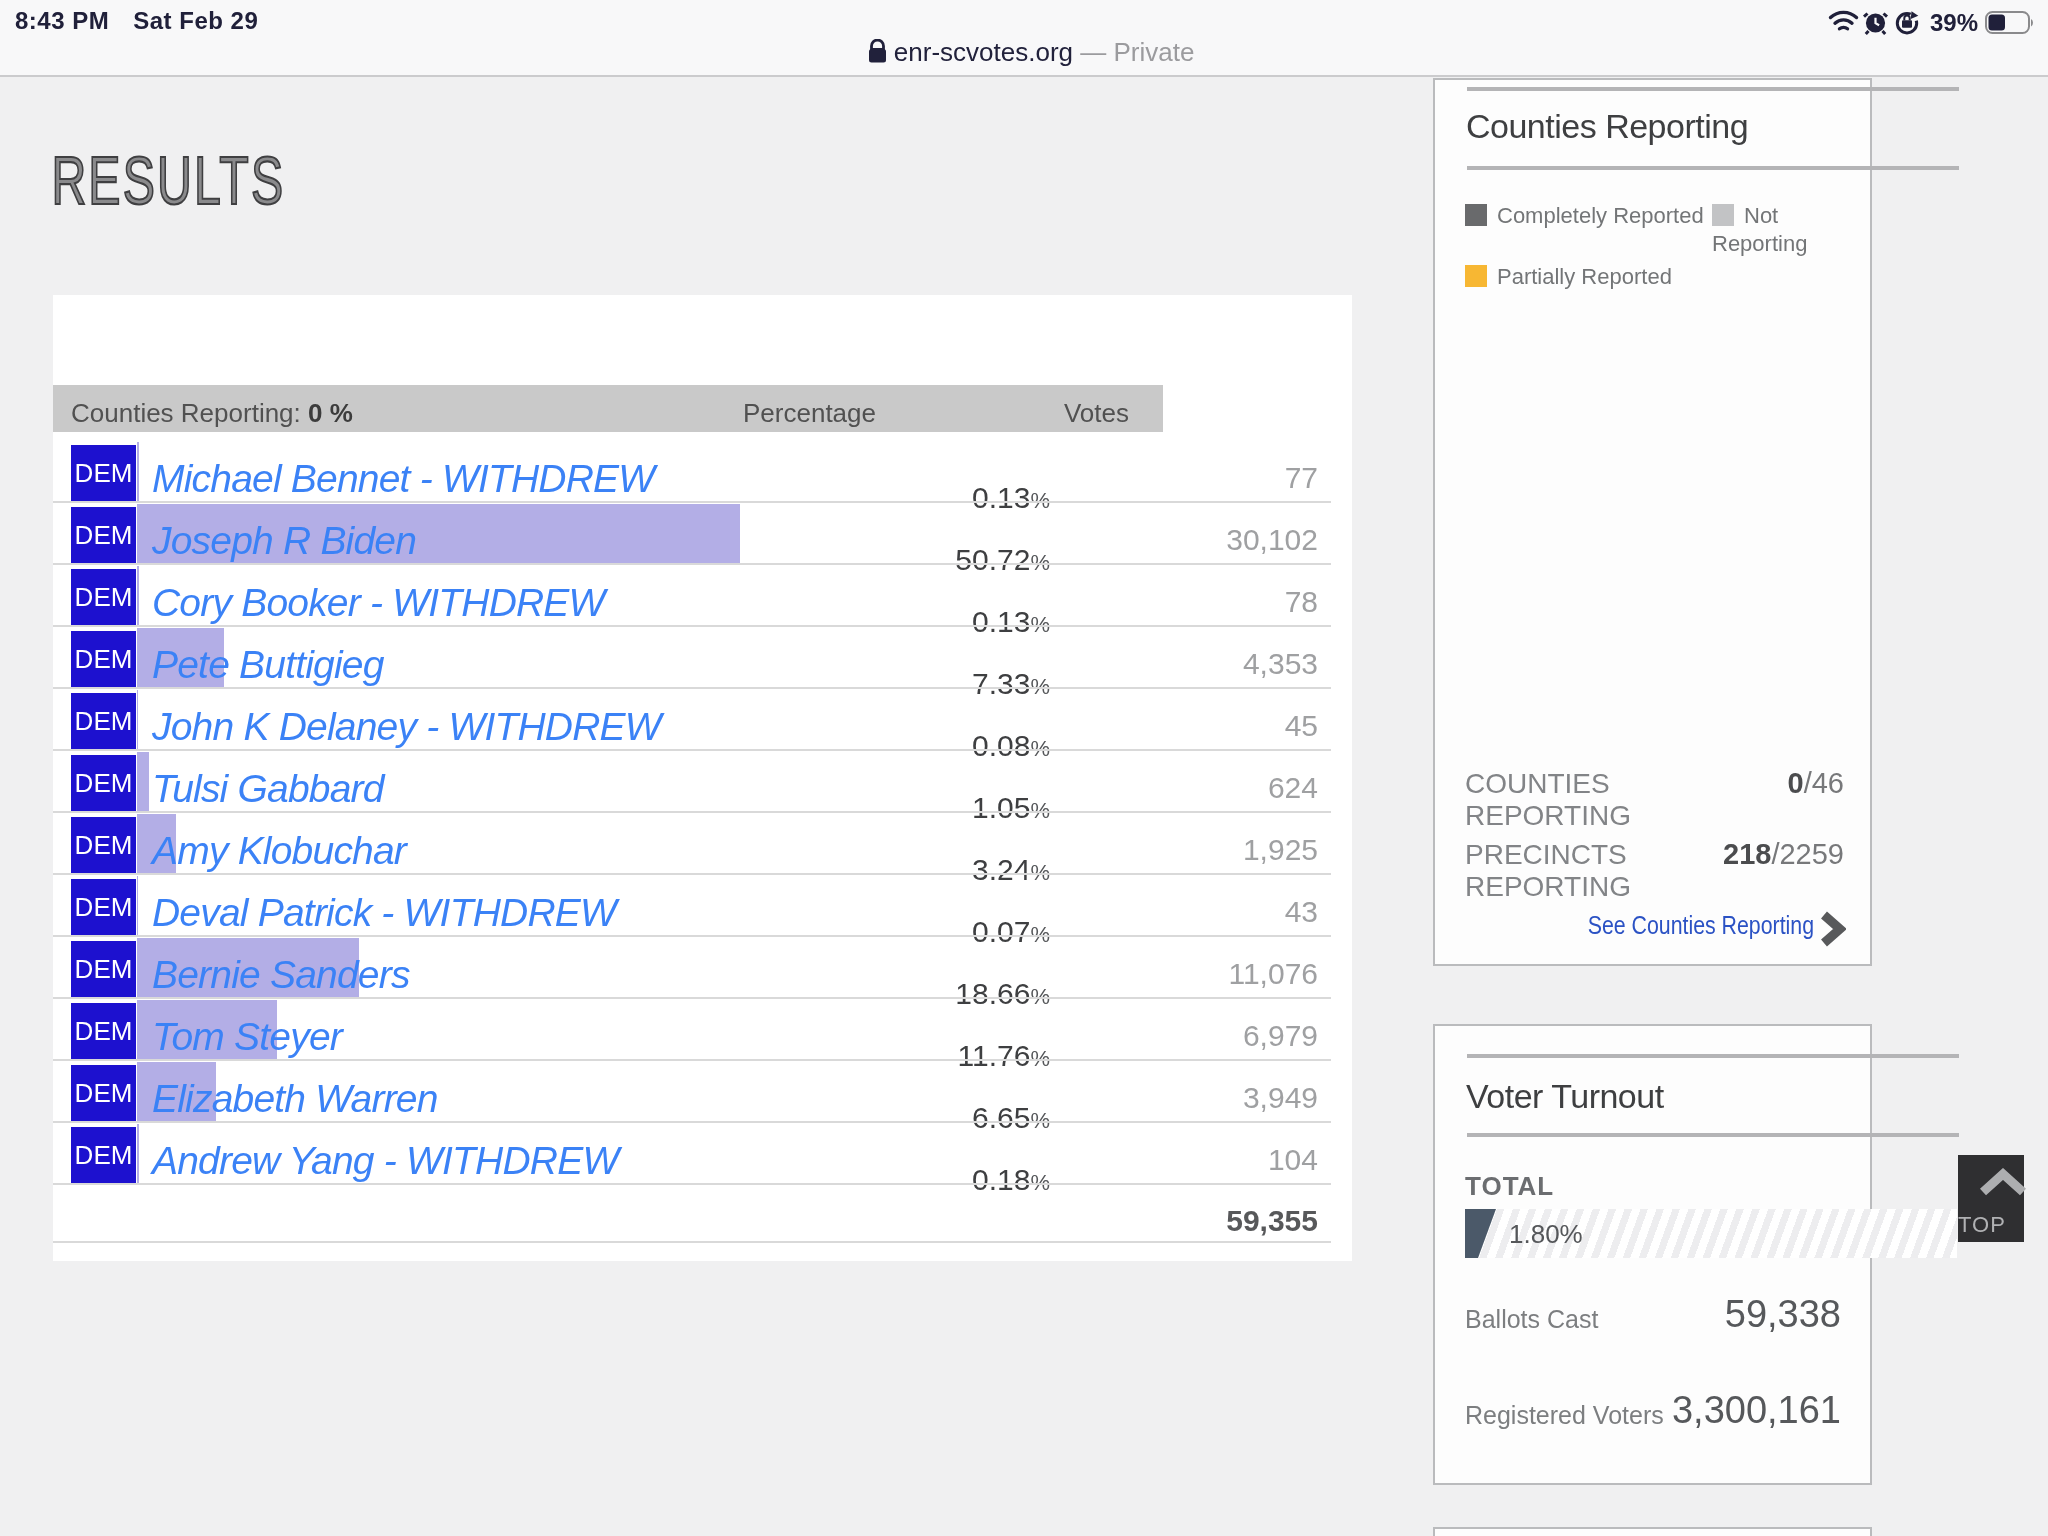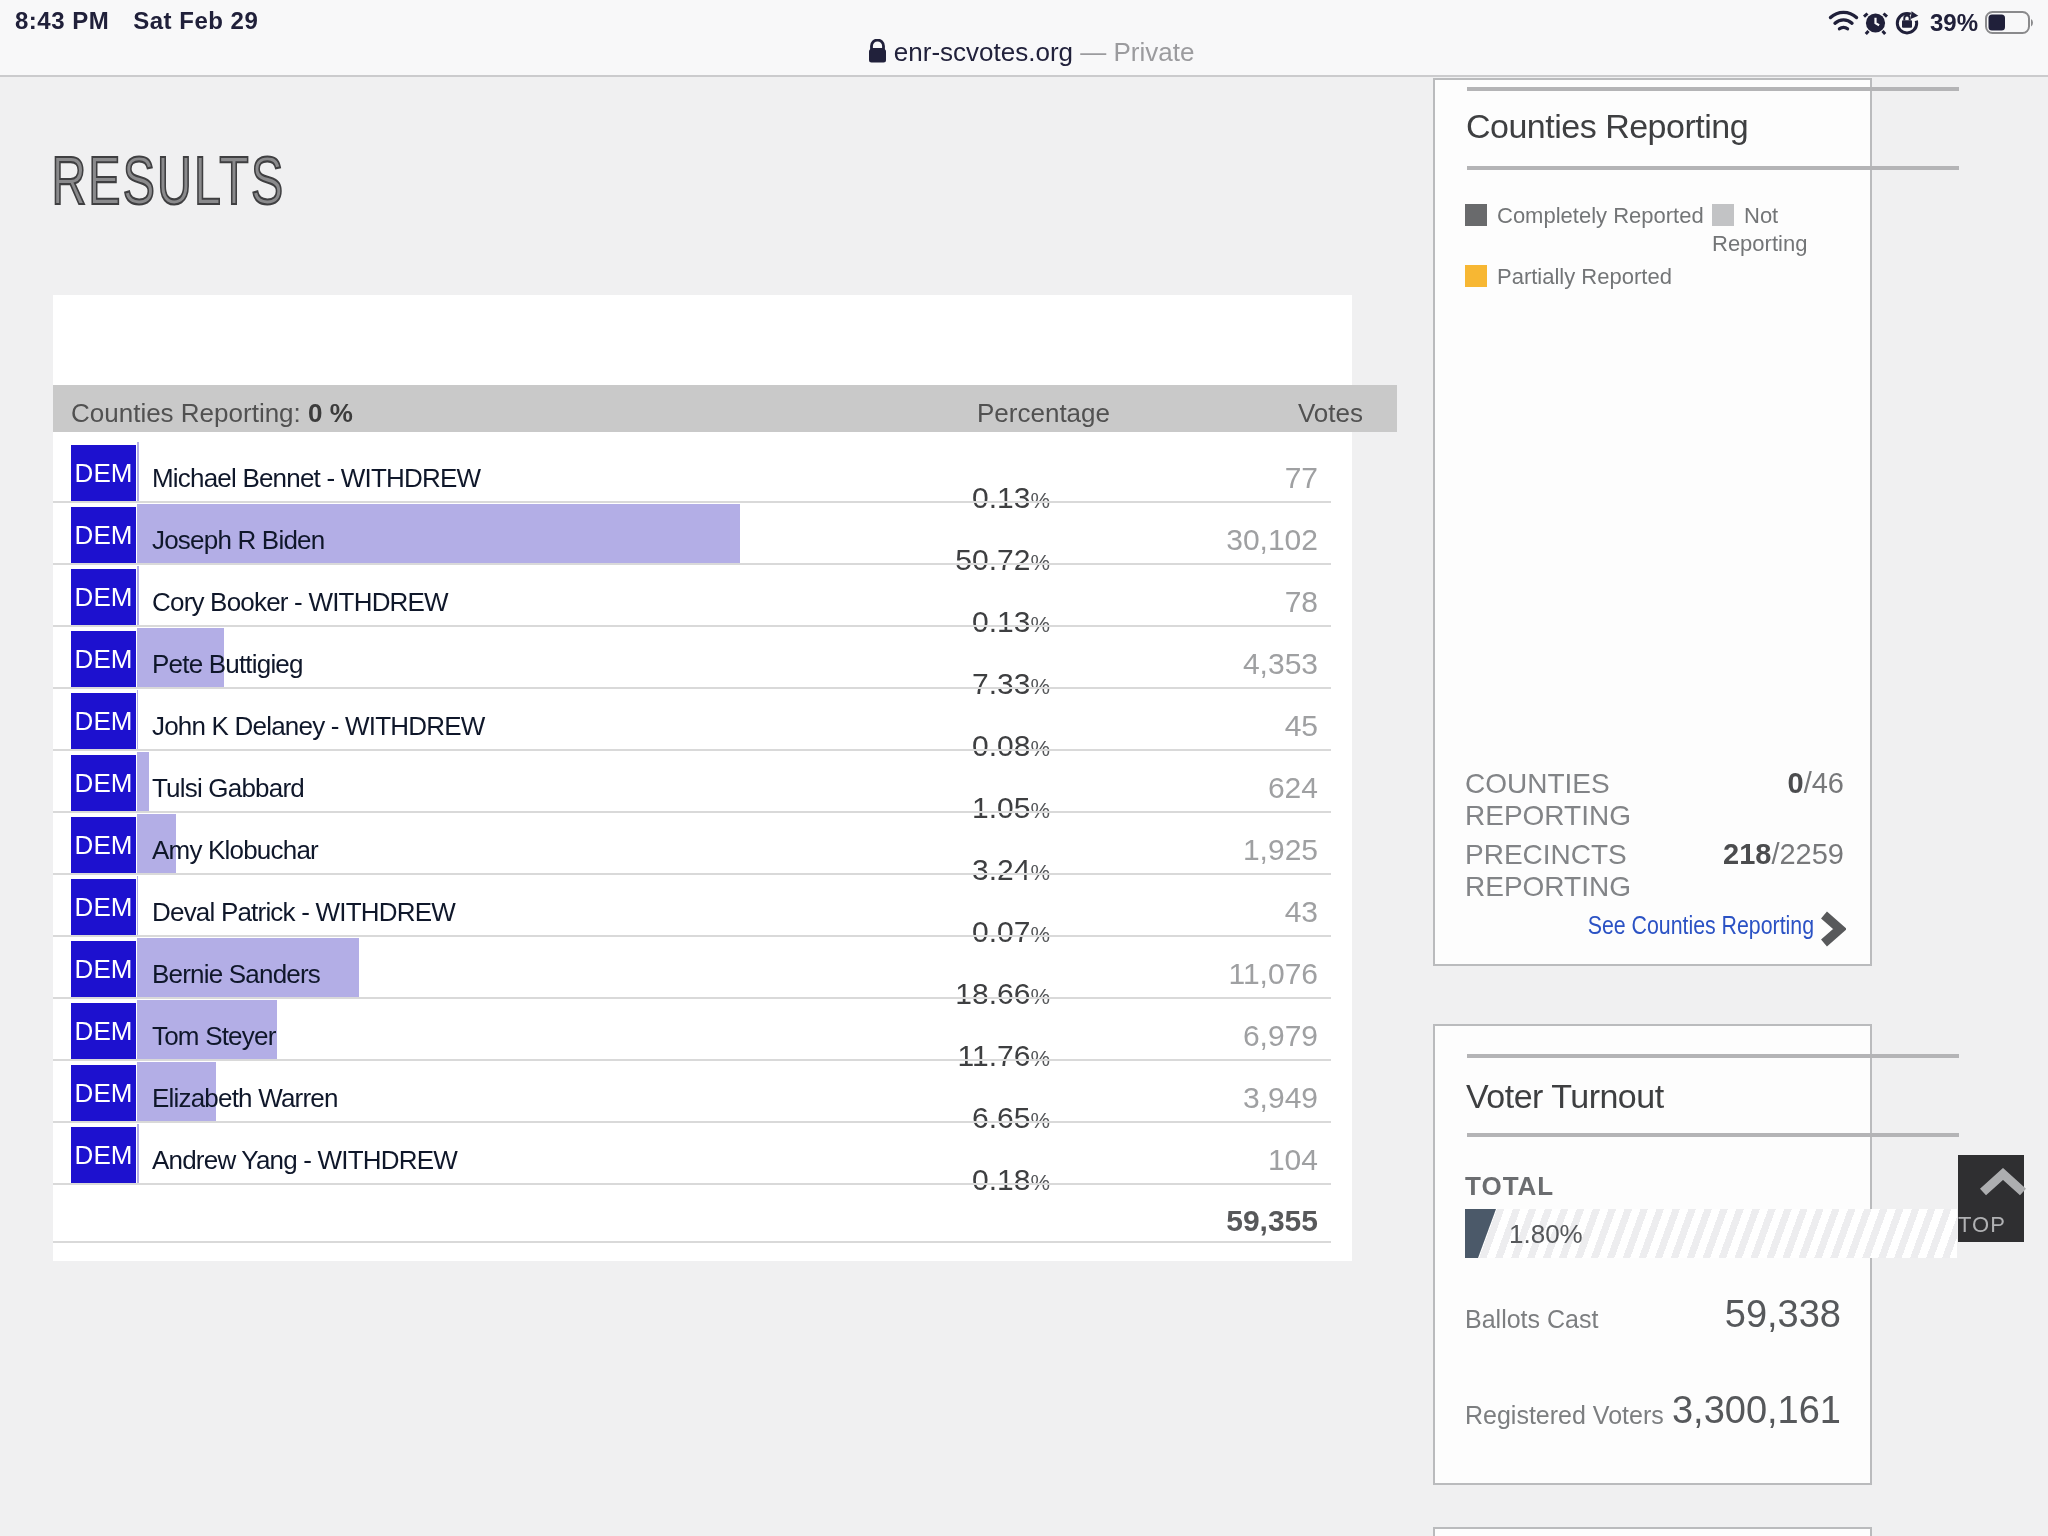--- a/index.html
+++ b/index.html
@@ -11,31 +11,31 @@
   #statustime span { margin-left:24px; }
   #urlline { position:absolute; left:7px; top:37px; width:2048px; text-align:center; font-size:26px; color:#21213b; }
   #urlline .priv { color:#9b9b9e; }
   #sticons { position:absolute; left:1820px; top:9px; height:26px; }
   
   #maincard { position:absolute; left:53px; top:295px; width:1299px; height:966px; background:#ffffff; }
   #chead { position:absolute; left:0; top:0; width:1299px; height:90px; background:#1b1b38; }
   #redsq { position:absolute; left:0; top:0; width:82px; height:90px; background:#ee3740; }
   #ctitle { position:absolute; left:95px; top:30px; font-size:30px; line-height:30px; color:#ffffff; }
   #cview  { position:absolute; right:17px; top:31px; font-size:28px; line-height:28px; color:#ffffff; }
-  #colhead { position:absolute; left:0; top:90px; width:1344px; height:47px; background:#c9c9c9; color:#515151; font-size:26px; }
+  #colhead { position:absolute; left:0; top:90px; width:1110px; height:47px; background:#c9c9c9; color:#515151; font-size:26px; }
   #colhead .cr { position:absolute; left:18px; top:13px; }
   #colhead .cr b { color:#3c3c3c; }
   #colhead .pct { position:absolute; right:287px; top:13px; }
   #colhead .vot { position:absolute; right:34px; top:13px; }
   #rows { position:absolute; left:0; top:146px; width:1299px; }
   .row { position:relative; width:1299px; height:62px; }
   .row .dv { position:absolute; left:0; bottom:0; width:1278px; height:2px; background:#d9d9d9; }
   .row .bar { position:absolute; left:84px; top:1px; height:60px; background:#b3aee6; }
   .row .badge { position:absolute; left:18px; top:4px; width:65px; height:57px; background:#1d11cf; color:#ffffff; font-size:26px; text-align:center; line-height:57px; }
-  .row .nm { position:absolute; left:99px; top:22px; font-size:26px; line-height:31px; letter-spacing:-0.8px; color:#0f172a; }
+  .row .nm { position:absolute; left:99px; top:22px; font-size:39px; line-height:31px; letter-spacing:-0.8px; color:#3b82f6;font-style:italic; }
   .row .pc { position:absolute; right:302px; top:22px; font-size:30px; line-height:30px; color:#3e3f41;margin-top:20px; }
   .row .pc small { font-size:22px; color:#55575a; }
   .row .vt { position:absolute; right:34px; top:22px; font-size:30px; line-height:30px; color:#9fa0a2; }
   #totrow { position:relative; width:1299px; height:58px; }
   #totrow .dv { position:absolute; left:0; bottom:0; width:1278px; height:2px; background:#d9d9d9; }
   #totrow .tv { position:absolute; right:34px; top:21px; font-size:30px; line-height:30px; font-weight:bold; color:#57585a; }
   
   #results { position:absolute; left:50px; top:142px; }
   
   .scard { position:absolute; left:1433px; width:439px; background:#fdfdfd; border:2px solid #babbbd; }

